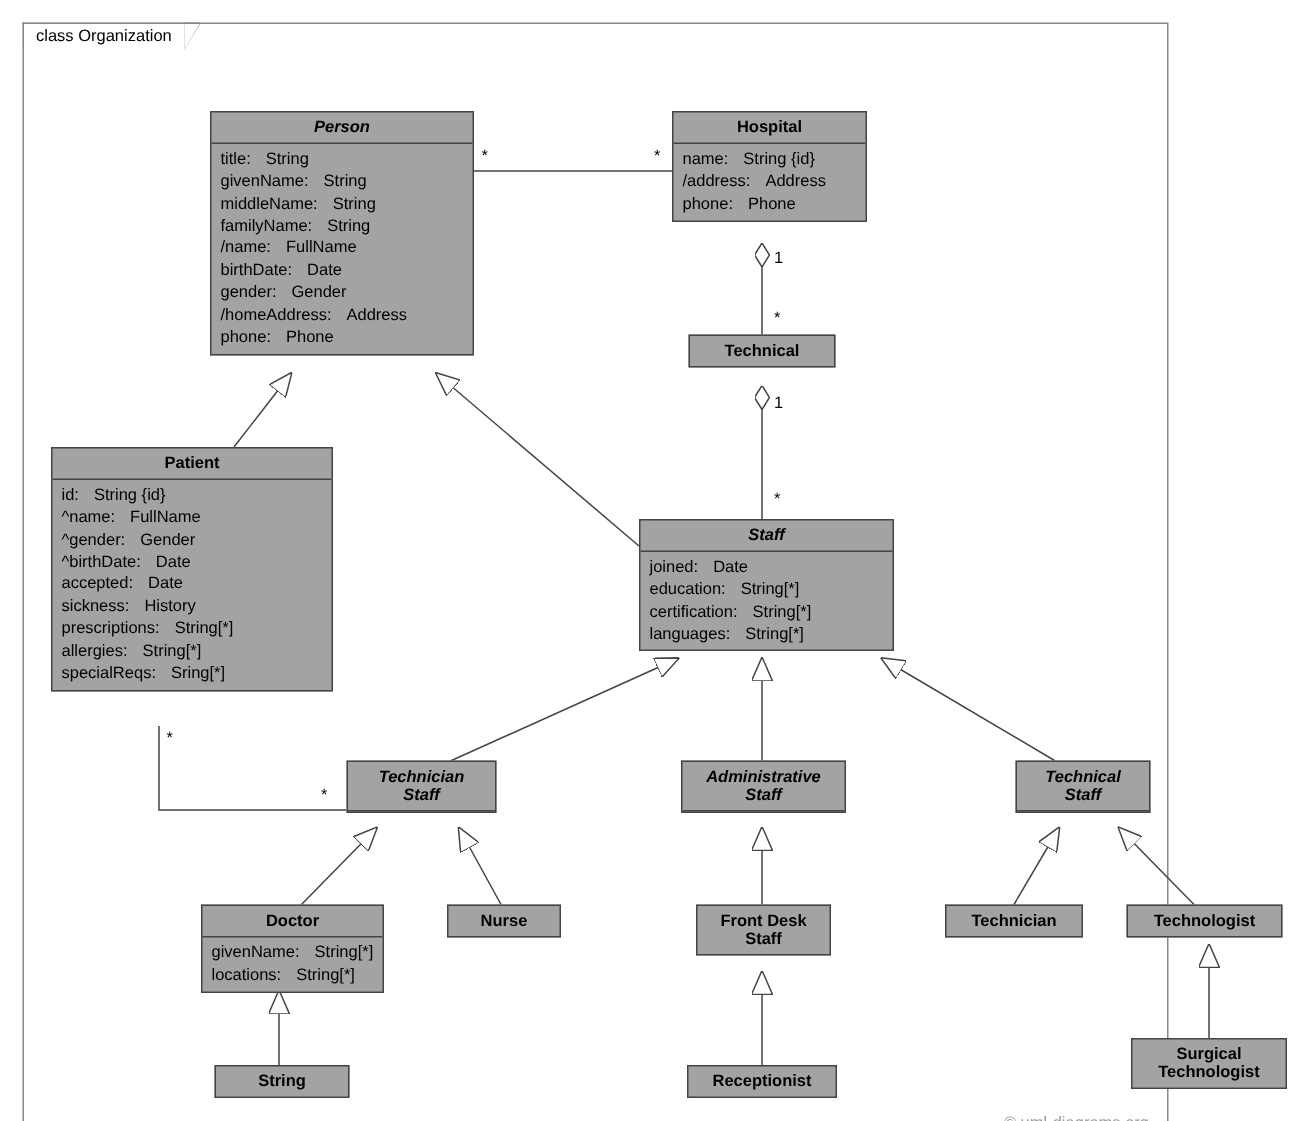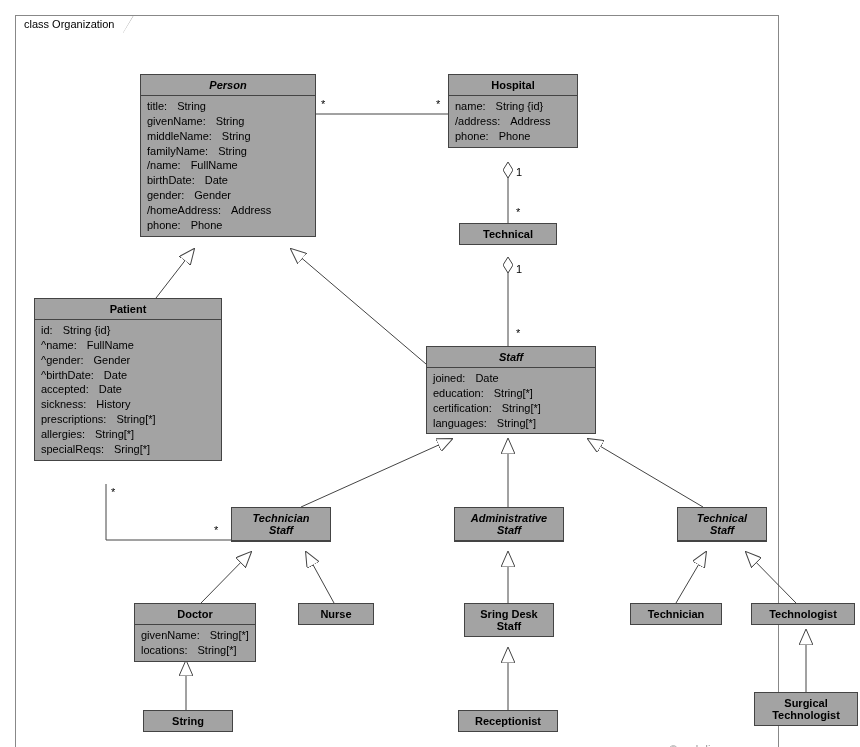--- a/index.html
+++ b/index.html
@@ -241,21 +241,21 @@
         </div>
       </div>
   </div>
 
   <div class="cls" style="left:282px;top:587px;width:76px">
     <div class="cls-title simple">Nurse</div>
   </div>
 
   <div class="cls" style="left:448px;top:587px;width:90px">
     <div class="cls-title simple" style="font-weight:bold">
-      <span>Sring Desk</span><br><span>Staff</span>
+      <span>Front Desk</span><br><span>Staff</span>
     </div>
   </div>
 
   <div class="cls" style="left:614px;top:587px;width:92px">
     <div class="cls-title simple">Technician</div>
   </div>
 
   <div class="cls" style="left:735px;top:587px;width:104px">
     <div class="cls-title simple">Technologist</div>
   </div>

